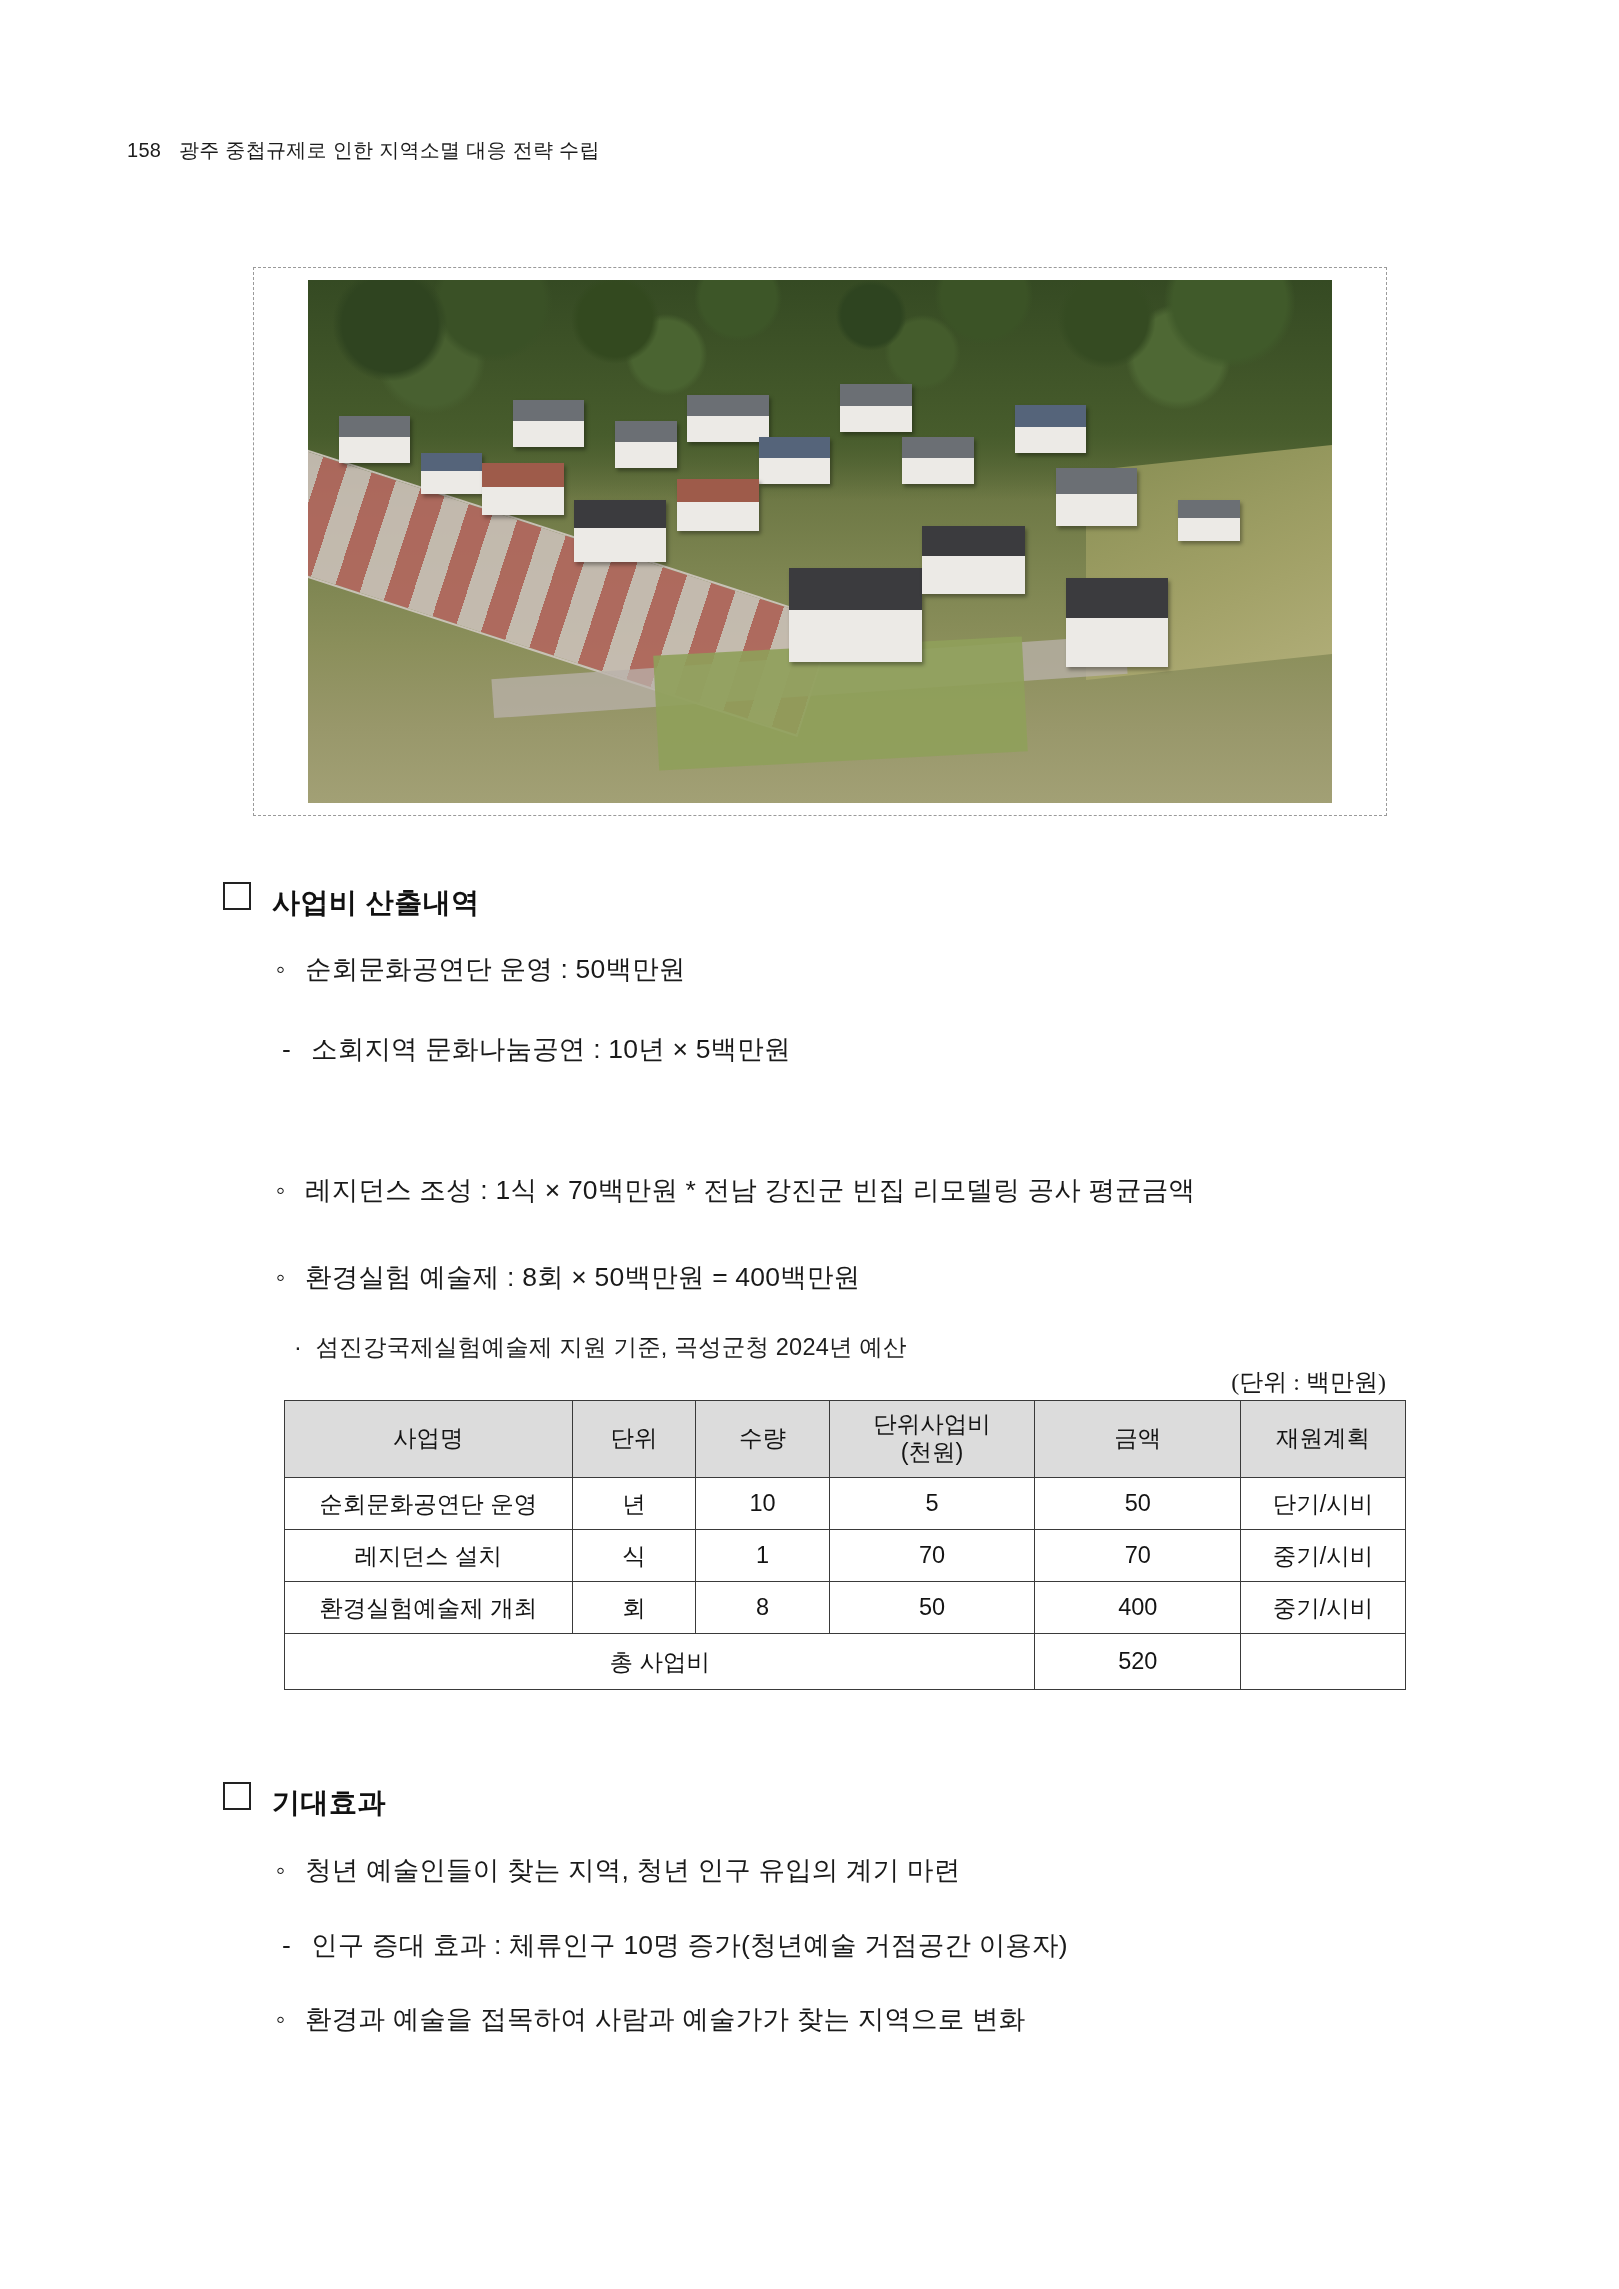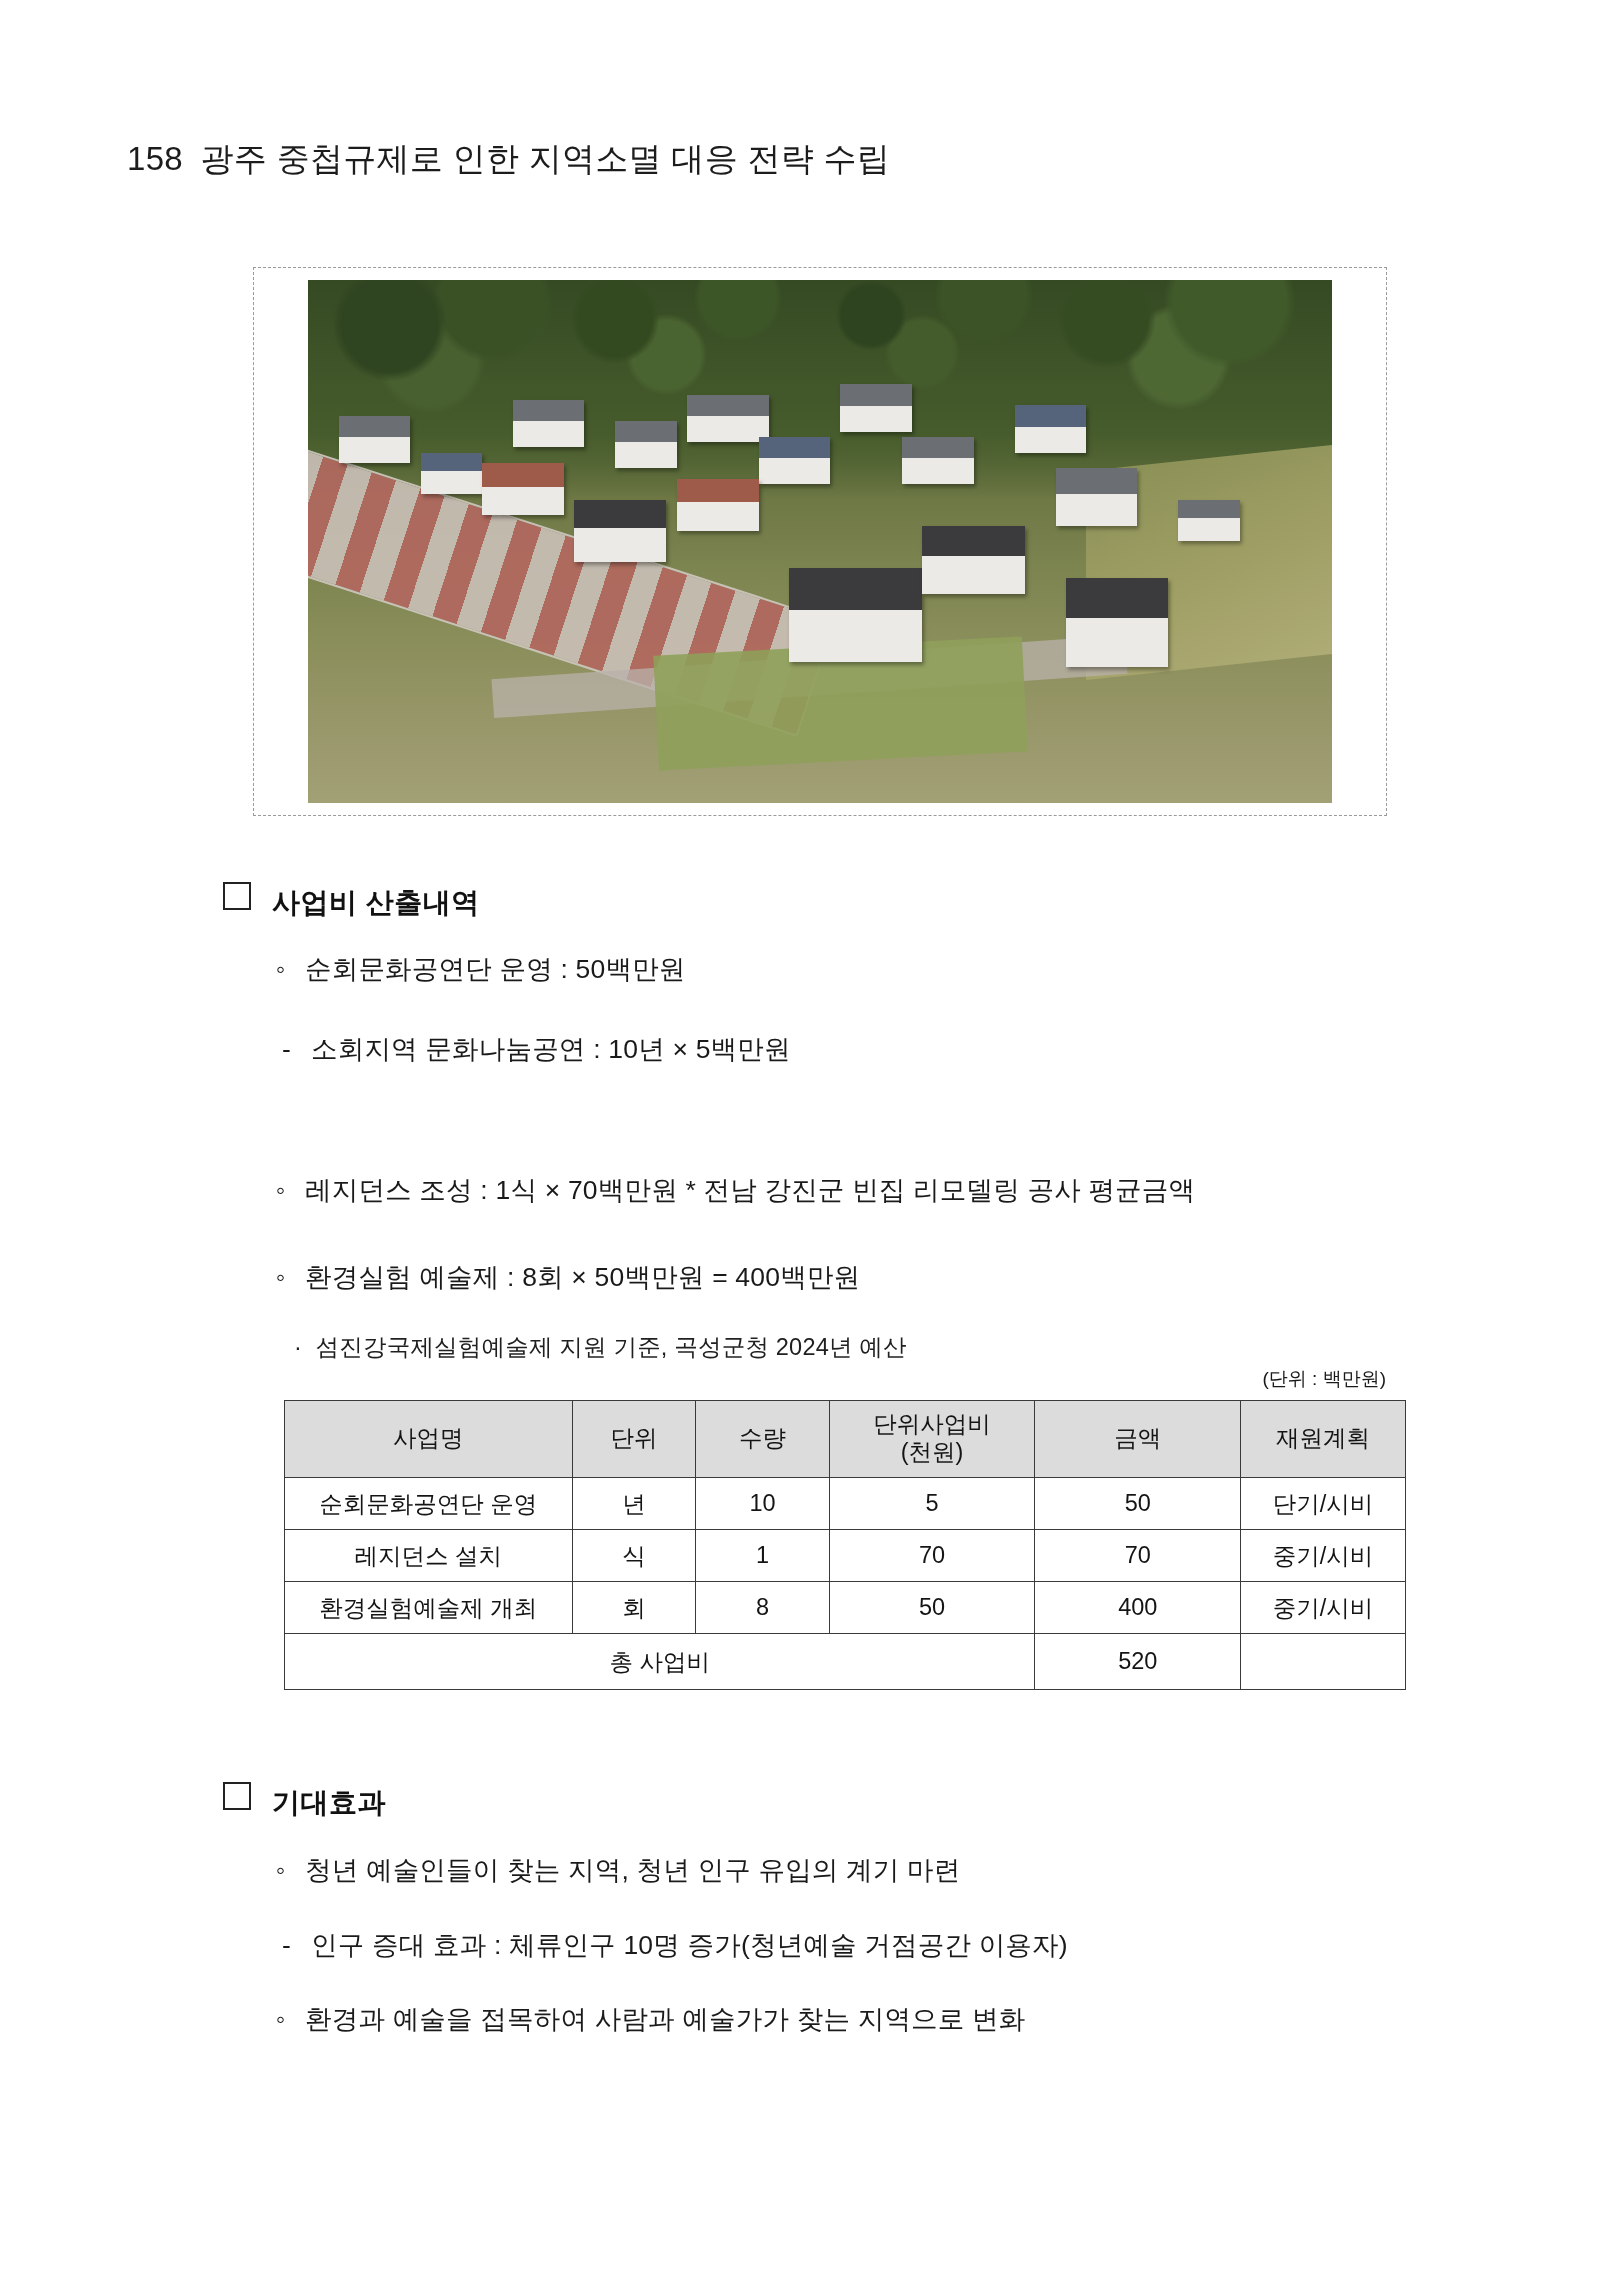--- a/index.html
+++ b/index.html
@@ -21,21 +21,21 @@
     height: 2290px;
     box-sizing: border-box;
     padding: 0;
   }
 
   
   .header {
     position: absolute;
     top: 137px;
     left: 127px;
-    font-size: 33px;
+    font-size: 20px;
     letter-spacing: 0.3px;
     color: #1c1c1c;
     white-space: nowrap;
   }
   .header .pagenum {
     margin-right: 17.6px;
   }
 
   
   .photo-frame {
@@ -158,23 +158,24 @@
   .line.sub {
     font-size: 23.5px;
     color: #202020;
   }
 
   
   .unit-note {
     position: absolute;
     top: 1366px;
     right: 233px;
-    font-size: 19px;
+    font-size: 24px;
     color: #1a1a1a;
     white-space: nowrap;
+    font-family: Liberation Serif, serif;
   }
 
   
   .tbl-wrap {
     position: absolute;
     top: 1400px;
     left: 284px;
     width: 1122px;
   }
   table.budget {

